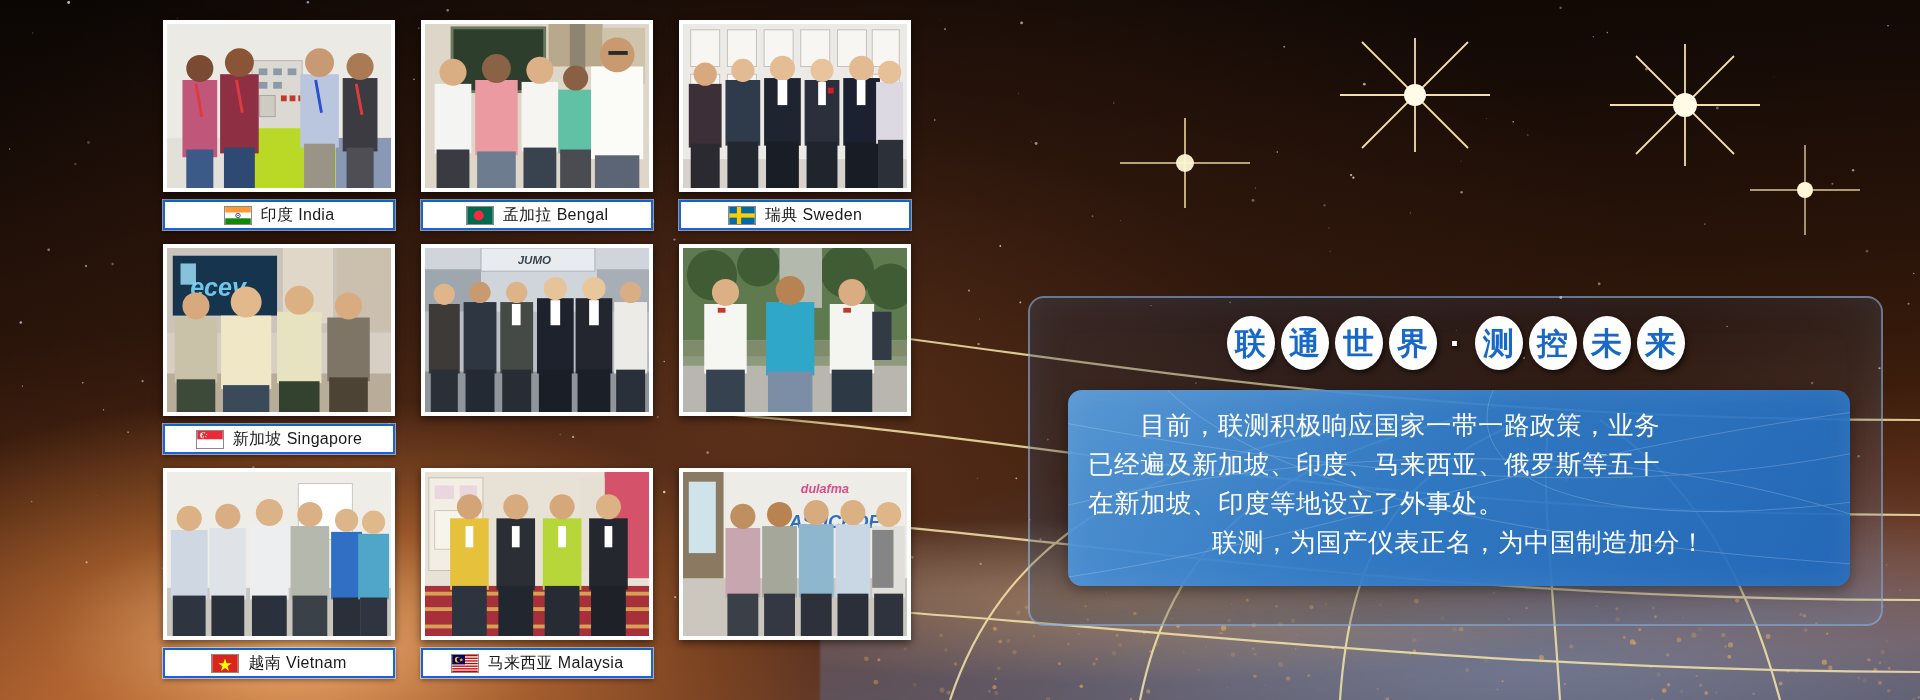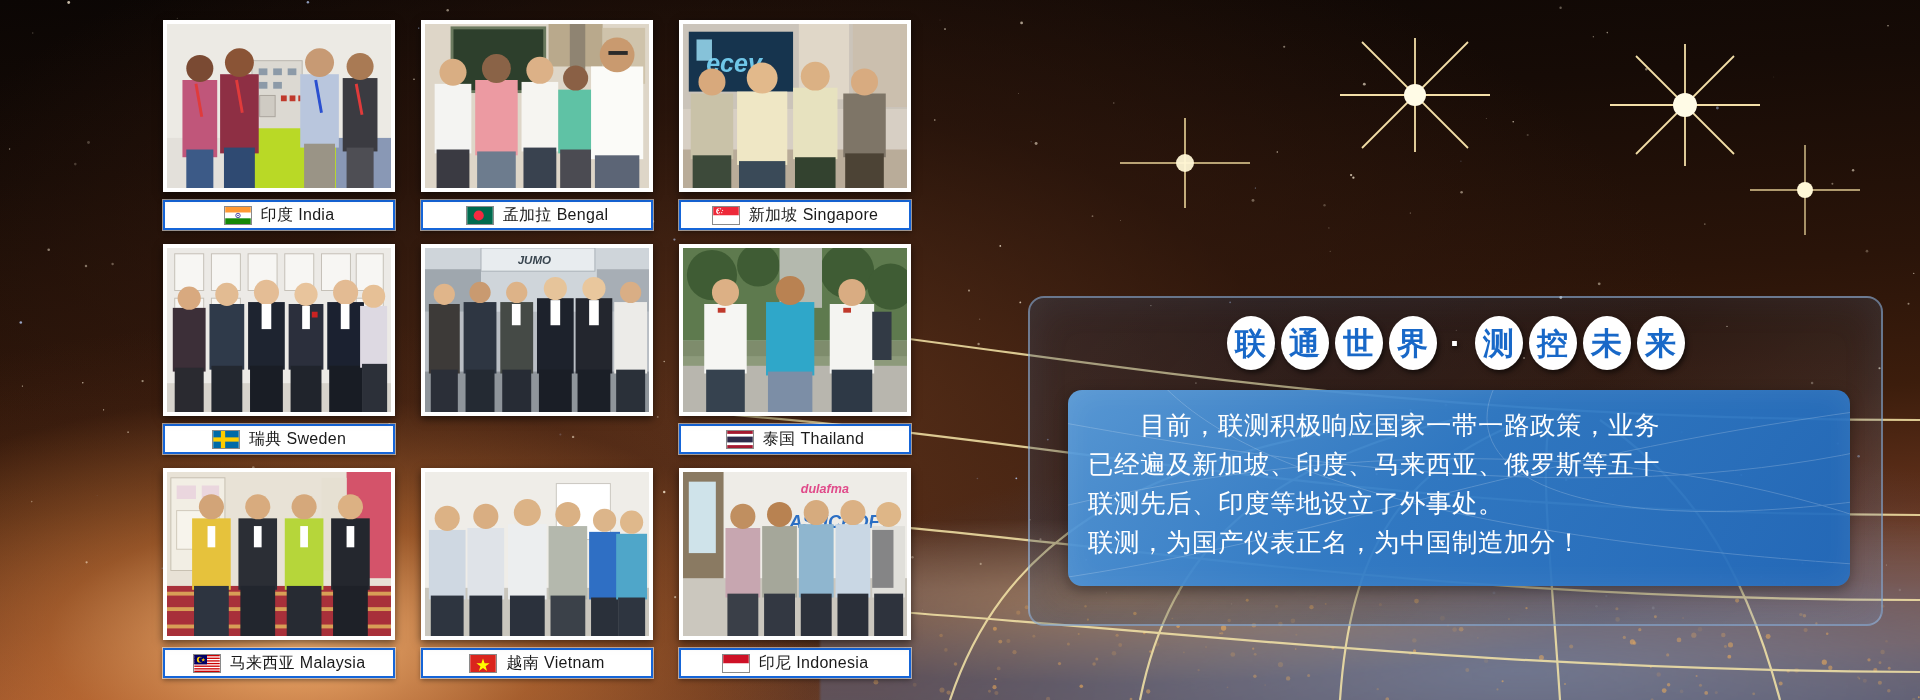--- a/index.html
+++ b/index.html
@@ -136,21 +136,21 @@
     padding: 16px 20px 10px 20px;
     color: #ffffff;
     font-size: 25.5px;
     line-height: 39px;
     letter-spacing: 0.5px;
     overflow: hidden;
   }
   #blurb .web { position:absolute; inset:0; opacity:.35; pointer-events:none; }
   #blurb .ln { position: relative; white-space: nowrap; }
   #blurb .ln.i1 { text-indent: 52px; }
-  #blurb .ln.last { }
+  #blurb .ln.last { text-align: center; }
 </style>
 </head>
 <body>
 
 <div id="stage">
 
   <svg id="starfield" class="bg-layer" viewBox="0 0 1920 700" preserveAspectRatio="none">
       <circle cx="467.9" cy="26.5" r="0.58" fill="#fff1d8" opacity="0.36"></circle>
       <circle cx="112.6" cy="264.0" r="1.19" fill="#fff1d8" opacity="0.33"></circle>
       <circle cx="1858.6" cy="456.2" r="1.31" fill="#bcd2ff" opacity="0.45"></circle>
@@ -599,65 +599,20 @@
           <rect width="30" height="20" fill="#006a4e"></rect>
             <circle cx="13.5" cy="10" r="6" fill="#f42a41"></circle>
         </svg>
         <span class="cap-text"><span>孟加拉</span><span class="en">Bengal</span></span>
       </div>
     </div>
 
     <div class="cell">
       <div class="photo">
         <svg class="scene" viewBox="0 0 232 172" preserveAspectRatio="none">
-          <rect width="232" height="172" fill="#d7cfc4"></rect>
-          <rect x="0" y="0" width="232" height="88" fill="#cbc4ba"></rect>
-          <rect x="6" y="8" width="108" height="62" fill="#16344e"></rect>
-          <text x="24" y="50" font-family="Liberation Sans, sans-serif" font-size="26" fill="#6fc6e8" font-weight="bold">ecev</text>
-          <rect x="14" y="16" width="16" height="22" fill="#9adcf2" opacity=".85"></rect>
-          <rect x="120" y="0" width="52" height="78" fill="#e0d7c8"></rect>
-          <rect x="176" y="0" width="56" height="86" fill="#cbbfae"></rect>
-          <rect x="0" y="130" width="232" height="42" fill="#b9ac99"></rect>
-          <g>
-            <rect x="8" y="72" width="44" height="68" fill="#c9c2a8"></rect>
-              <circle cx="30" cy="60" r="14" fill="#d8a97c"></circle>
-              <rect x="10" y="136" width="40" height="36" fill="#3d4a3a"></rect>
-            <rect x="56" y="70" width="52" height="76" fill="#efe7c5"></rect>
-              <circle cx="82" cy="56" r="16" fill="#e2b98b"></circle>
-              <rect x="58" y="142" width="48" height="30" fill="#3a4a58"></rect>
-            <rect x="114" y="66" width="46" height="74" fill="#e7e2bf"></rect>
-              <circle cx="137" cy="54" r="15" fill="#dbb184"></circle>
-              <rect x="116" y="138" width="42" height="34" fill="#33422f"></rect>
-            <rect x="166" y="72" width="44" height="66" fill="#7e7567"></rect>
-              <circle cx="188" cy="60" r="14" fill="#d8ab80"></circle>
-              <rect x="168" y="134" width="40" height="38" fill="#4c4335"></rect>
-          </g>
-        </svg>
-      </div>
-      <div class="caption">
-        <svg class="flag" viewBox="0 0 30 20">
-          <rect width="30" height="10" fill="#ed2939"></rect>
-            <rect y="10" width="30" height="10" fill="#fff"></rect>
-          <circle cx="7" cy="5" r="3.6" fill="#fff"></circle>
-            <circle cx="8.6" cy="5" r="3.4" fill="#ed2939"></circle>
-          <g fill="#fff">
-              <circle cx="8.6" cy="2.1" r="0.7"></circle>
-              <circle cx="6.2" cy="3.9" r="0.7"></circle>
-              <circle cx="11" cy="3.9" r="0.7"></circle>
-              <circle cx="7.2" cy="6.7" r="0.7"></circle>
-              <circle cx="10" cy="6.7" r="0.7"></circle>
-            </g>
-        </svg>
-        <span class="cap-text"><span>新加坡</span><span class="en">Singapore</span></span>
-      </div>
-    </div>
-
-    <div class="cell">
-      <div class="photo">
-        <svg class="scene" viewBox="0 0 232 172" preserveAspectRatio="none">
           <rect width="232" height="172" fill="#eceae6"></rect>
           <g fill="#f7f6f3" stroke="#c4bfb6">
             <rect x="8" y="6" width="30" height="38"></rect>
               <rect x="46" y="6" width="30" height="38"></rect>
               <rect x="84" y="6" width="30" height="38"></rect>
               <rect x="122" y="6" width="30" height="38"></rect>
               <rect x="160" y="6" width="30" height="38"></rect>
               <rect x="196" y="6" width="28" height="38"></rect>
             <rect x="8" y="52" width="30" height="38"></rect>
               <rect x="46" y="52" width="30" height="38"></rect>
@@ -698,20 +653,65 @@
             <rect x="9" y="0" width="5" height="20" fill="#fecc00"></rect>
             <rect x="0" y="7.5" width="30" height="5" fill="#fecc00"></rect>
         </svg>
         <span class="cap-text"><span>瑞典</span><span class="en">Sweden</span></span>
       </div>
     </div>
 
     <div class="cell">
       <div class="photo">
         <svg class="scene" viewBox="0 0 232 172" preserveAspectRatio="none">
+          <rect width="232" height="172" fill="#d7cfc4"></rect>
+          <rect x="0" y="0" width="232" height="88" fill="#cbc4ba"></rect>
+          <rect x="6" y="8" width="108" height="62" fill="#16344e"></rect>
+          <text x="24" y="50" font-family="Liberation Sans, sans-serif" font-size="26" fill="#6fc6e8" font-weight="bold">ecev</text>
+          <rect x="14" y="16" width="16" height="22" fill="#9adcf2" opacity=".85"></rect>
+          <rect x="120" y="0" width="52" height="78" fill="#e0d7c8"></rect>
+          <rect x="176" y="0" width="56" height="86" fill="#cbbfae"></rect>
+          <rect x="0" y="130" width="232" height="42" fill="#b9ac99"></rect>
+          <g>
+            <rect x="8" y="72" width="44" height="68" fill="#c9c2a8"></rect>
+              <circle cx="30" cy="60" r="14" fill="#d8a97c"></circle>
+              <rect x="10" y="136" width="40" height="36" fill="#3d4a3a"></rect>
+            <rect x="56" y="70" width="52" height="76" fill="#efe7c5"></rect>
+              <circle cx="82" cy="56" r="16" fill="#e2b98b"></circle>
+              <rect x="58" y="142" width="48" height="30" fill="#3a4a58"></rect>
+            <rect x="114" y="66" width="46" height="74" fill="#e7e2bf"></rect>
+              <circle cx="137" cy="54" r="15" fill="#dbb184"></circle>
+              <rect x="116" y="138" width="42" height="34" fill="#33422f"></rect>
+            <rect x="166" y="72" width="44" height="66" fill="#7e7567"></rect>
+              <circle cx="188" cy="60" r="14" fill="#d8ab80"></circle>
+              <rect x="168" y="134" width="40" height="38" fill="#4c4335"></rect>
+          </g>
+        </svg>
+      </div>
+      <div class="caption">
+        <svg class="flag" viewBox="0 0 30 20">
+          <rect width="30" height="10" fill="#ed2939"></rect>
+            <rect y="10" width="30" height="10" fill="#fff"></rect>
+          <circle cx="7" cy="5" r="3.6" fill="#fff"></circle>
+            <circle cx="8.6" cy="5" r="3.4" fill="#ed2939"></circle>
+          <g fill="#fff">
+              <circle cx="8.6" cy="2.1" r="0.7"></circle>
+              <circle cx="6.2" cy="3.9" r="0.7"></circle>
+              <circle cx="11" cy="3.9" r="0.7"></circle>
+              <circle cx="7.2" cy="6.7" r="0.7"></circle>
+              <circle cx="10" cy="6.7" r="0.7"></circle>
+            </g>
+        </svg>
+        <span class="cap-text"><span>新加坡</span><span class="en">Singapore</span></span>
+      </div>
+    </div>
+
+    <div class="cell">
+      <div class="photo">
+        <svg class="scene" viewBox="0 0 232 172" preserveAspectRatio="none">
           <rect width="232" height="172" fill="#b9bec4"></rect>
           <rect x="0" y="0" width="232" height="66" fill="#cfd5da"></rect>
           <rect x="58" y="0" width="118" height="24" fill="#e8ecef" stroke="#a9b0b6"></rect>
           <text x="96" y="17" font-family="Liberation Sans, sans-serif" font-size="12" fill="#3a4650" font-weight="bold">JUMO</text>
           <rect x="0" y="22" width="58" height="44" fill="#9fa7ae"></rect>
           <rect x="178" y="22" width="54" height="44" fill="#a7aeb5"></rect>
           <rect x="0" y="128" width="232" height="44" fill="#8f959b"></rect>
           <g>
             <rect x="4" y="58" width="32" height="72" fill="#3d3a38"></rect>
               <circle cx="20" cy="48" r="11" fill="#e0b58a"></circle>
@@ -767,28 +767,57 @@
               <circle cx="175" cy="46" r="14" fill="#d9ac82"></circle>
               <rect x="154" y="126" width="42" height="46" fill="#2e3946"></rect>
             <rect x="196" y="66" width="20" height="50" fill="#323a45"></rect>
             <g fill="#c0392b">
                 <rect x="36" y="62" width="8" height="5"></rect>
                 <rect x="166" y="62" width="8" height="5"></rect>
               </g>
           </g>
         </svg>
       </div>
+    </div>
+
+    <div class="cell">
+      <div class="photo">
+        <svg class="scene" viewBox="0 0 232 172" preserveAspectRatio="none">
+          <rect width="232" height="172" fill="#e6e4df"></rect>
+          <rect x="0" y="0" width="232" height="120" fill="#efedE8"></rect>
+          <rect x="136" y="12" width="56" height="58" fill="#ffffff" stroke="#c9c6bf"></rect>
+          <rect x="0" y="120" width="232" height="52" fill="#c9c6bd"></rect>
+          <g>
+            <rect x="4" y="60" width="38" height="72" fill="#cfd8e2"></rect>
+              <circle cx="23" cy="48" r="13" fill="#dcb285"></circle>
+              <rect x="6" y="128" width="34" height="44" fill="#2e3540"></rect>
+            <rect x="44" y="58" width="38" height="74" fill="#dfe3e8"></rect>
+              <circle cx="63" cy="46" r="13" fill="#d9ae82"></circle>
+              <rect x="46" y="128" width="34" height="44" fill="#2a303a"></rect>
+            <rect x="86" y="54" width="40" height="78" fill="#eceeef"></rect>
+              <circle cx="106" cy="42" r="14" fill="#dcb386"></circle>
+              <rect x="88" y="128" width="36" height="44" fill="#2b313c"></rect>
+            <rect x="128" y="56" width="40" height="76" fill="#b4b8ad"></rect>
+              <circle cx="148" cy="44" r="13" fill="#dab184"></circle>
+              <rect x="130" y="128" width="36" height="44" fill="#3b4149"></rect>
+            <rect x="170" y="62" width="32" height="70" fill="#2f6fc4"></rect>
+              <circle cx="186" cy="50" r="12" fill="#dcb58a"></circle>
+              <rect x="172" y="130" width="28" height="42" fill="#2a303a"></rect>
+            <rect x="198" y="64" width="32" height="68" fill="#4fa6c9"></rect>
+              <circle cx="214" cy="52" r="12" fill="#dfb88b"></circle>
+              <rect x="200" y="130" width="28" height="42" fill="#2e3540"></rect>
+          </g>
+        </svg>
+      </div>
       <div class="caption">
         <svg class="flag" viewBox="0 0 30 20">
-          <rect width="30" height="20" fill="#fff"></rect>
-            <rect width="30" height="3.4" fill="#a51931"></rect>
-            <rect y="16.6" width="30" height="3.4" fill="#a51931"></rect>
-            <rect y="6.6" width="30" height="6.8" fill="#2d2a4a"></rect>
-        </svg>
-        <span class="cap-text"><span>泰国</span><span class="en">Thailand</span></span>
+          <rect width="30" height="20" fill="#da251d"></rect>
+          <path d="M15,4 l1.9,5.6 5.9,0 -4.8,3.6 1.8,5.6 -4.8,-3.5 -4.8,3.5 1.8,-5.6 -4.8,-3.6 5.9,0 z" fill="#ff0"></path>
+        </svg>
+        <span class="cap-text"><span>越南</span><span class="en">Vietnam</span></span>
       </div>
     </div>
 
     <div class="cell">
       <div class="photo">
         <svg class="scene" viewBox="0 0 232 172" preserveAspectRatio="none">
           <rect width="232" height="172" fill="#ded8cc"></rect>
           <rect x="0" y="0" width="232" height="118" fill="#e8e2d6"></rect>
           <rect x="4" y="6" width="56" height="96" fill="#f2eee4" stroke="#c6bfb1"></rect>
           <g fill="#ead6de">
@@ -843,58 +872,20 @@
             <circle cx="8.1" cy="5.5" r="2.9" fill="#010066"></circle>
           <path d="M10.6,3.2 l0.6,1.7 1.8,0 -1.4,1.1 0.5,1.7 -1.5,-1 -1.5,1 0.5,-1.7 -1.4,-1.1 1.8,0 z" fill="#ffcc00"></path>
         </svg>
         <span class="cap-text"><span>马来西亚</span><span class="en">Malaysia</span></span>
       </div>
     </div>
 
     <div class="cell">
       <div class="photo">
         <svg class="scene" viewBox="0 0 232 172" preserveAspectRatio="none">
-          <rect width="232" height="172" fill="#e6e4df"></rect>
-          <rect x="0" y="0" width="232" height="120" fill="#efedE8"></rect>
-          <rect x="136" y="12" width="56" height="58" fill="#ffffff" stroke="#c9c6bf"></rect>
-          <rect x="0" y="120" width="232" height="52" fill="#c9c6bd"></rect>
-          <g>
-            <rect x="4" y="60" width="38" height="72" fill="#cfd8e2"></rect>
-              <circle cx="23" cy="48" r="13" fill="#dcb285"></circle>
-              <rect x="6" y="128" width="34" height="44" fill="#2e3540"></rect>
-            <rect x="44" y="58" width="38" height="74" fill="#dfe3e8"></rect>
-              <circle cx="63" cy="46" r="13" fill="#d9ae82"></circle>
-              <rect x="46" y="128" width="34" height="44" fill="#2a303a"></rect>
-            <rect x="86" y="54" width="40" height="78" fill="#eceeef"></rect>
-              <circle cx="106" cy="42" r="14" fill="#dcb386"></circle>
-              <rect x="88" y="128" width="36" height="44" fill="#2b313c"></rect>
-            <rect x="128" y="56" width="40" height="76" fill="#b4b8ad"></rect>
-              <circle cx="148" cy="44" r="13" fill="#dab184"></circle>
-              <rect x="130" y="128" width="36" height="44" fill="#3b4149"></rect>
-            <rect x="170" y="62" width="32" height="70" fill="#2f6fc4"></rect>
-              <circle cx="186" cy="50" r="12" fill="#dcb58a"></circle>
-              <rect x="172" y="130" width="28" height="42" fill="#2a303a"></rect>
-            <rect x="198" y="64" width="32" height="68" fill="#4fa6c9"></rect>
-              <circle cx="214" cy="52" r="12" fill="#dfb88b"></circle>
-              <rect x="200" y="130" width="28" height="42" fill="#2e3540"></rect>
-          </g>
-        </svg>
-      </div>
-      <div class="caption">
-        <svg class="flag" viewBox="0 0 30 20">
-          <rect width="30" height="20" fill="#da251d"></rect>
-          <path d="M15,4 l1.9,5.6 5.9,0 -4.8,3.6 1.8,5.6 -4.8,-3.5 -4.8,3.5 1.8,-5.6 -4.8,-3.6 5.9,0 z" fill="#ff0"></path>
-        </svg>
-        <span class="cap-text"><span>越南</span><span class="en">Vietnam</span></span>
-      </div>
-    </div>
-
-    <div class="cell">
-      <div class="photo">
-        <svg class="scene" viewBox="0 0 232 172" preserveAspectRatio="none">
           <rect width="232" height="172" fill="#e3e1dc"></rect>
           <rect x="0" y="0" width="232" height="110" fill="#eeece7"></rect>
           <rect x="0" y="0" width="42" height="120" fill="#8a7a62"></rect>
           <rect x="6" y="10" width="28" height="74" fill="#cfe3ea"></rect>
           <text x="122" y="22" font-family="Liberation Sans, sans-serif" font-size="13" fill="#e04a8a" font-weight="bold">dulafma</text>
           <text x="110" y="58" font-family="Liberation Sans, sans-serif" font-size="19" fill="#2b6fc4" font-weight="bold">ASHCROFT</text>
           <rect x="0" y="110" width="232" height="62" fill="#cbc7be"></rect>
           <g>
             <rect x="44" y="58" width="36" height="72" fill="#c7a6b0"></rect>
               <circle cx="62" cy="46" r="13" fill="#c08f60"></circle>
@@ -907,27 +898,20 @@
               <rect x="122" y="126" width="32" height="46" fill="#2c313b"></rect>
             <rect x="158" y="54" width="36" height="76" fill="#c9d7e4"></rect>
               <circle cx="176" cy="42" r="13" fill="#dbb184"></circle>
               <rect x="160" y="126" width="32" height="46" fill="#2a2f39"></rect>
             <rect x="196" y="56" width="34" height="74" fill="#e0dfda"></rect>
               <circle cx="213" cy="44" r="13" fill="#deb687"></circle>
               <rect x="198" y="126" width="30" height="46" fill="#2e333d"></rect>
             <rect x="196" y="60" width="22" height="60" fill="#3a3a42" opacity=".55"></rect>
           </g>
         </svg>
-      </div>
-      <div class="caption">
-        <svg class="flag" viewBox="0 0 30 20">
-          <rect width="30" height="10" fill="#ce1126"></rect>
-            <rect y="10" width="30" height="10" fill="#fff"></rect>
-        </svg>
-        <span class="cap-text"><span>印尼</span><span class="en">Indonesia</span></span>
       </div>
     </div>
 
   </div>
 
   <div id="calligraphy">
     <div id="calli-chars">
       <span>一</span>
       <span>带</span>
       <span>一</span>
@@ -986,18 +970,18 @@
         <g stroke="#ffffff" stroke-width="1" fill="none" opacity=".55">
           <path d="M-20,30 C 200,70 520,120 800,60"></path>
           <path d="M-20,120 C 220,60 540,40 800,130"></path>
           <path d="M90,-10 C 180,90 420,150 800,175"></path>
           <path d="M430,-10 C 380,80 500,150 800,110"></path>
           <path d="M-20,190 C 260,150 430,70 800,20"></path>
         </g>
       </svg>
       <div class="ln i1">目前，联测积极响应国家一带一路政策，业务</div>
       <div class="ln">已经遍及新加坡、印度、马来西亚、俄罗斯等五十</div>
-      <div class="ln">联测先后、印度等地设立了外事处。</div>
+      <div class="ln">在新加坡、印度等地设立了外事处。</div>
       <div class="ln last">联测，为国产仪表正名，为中国制造加分！</div>
     </div>
   </div>
 
 </div>
 
 </body></html>

